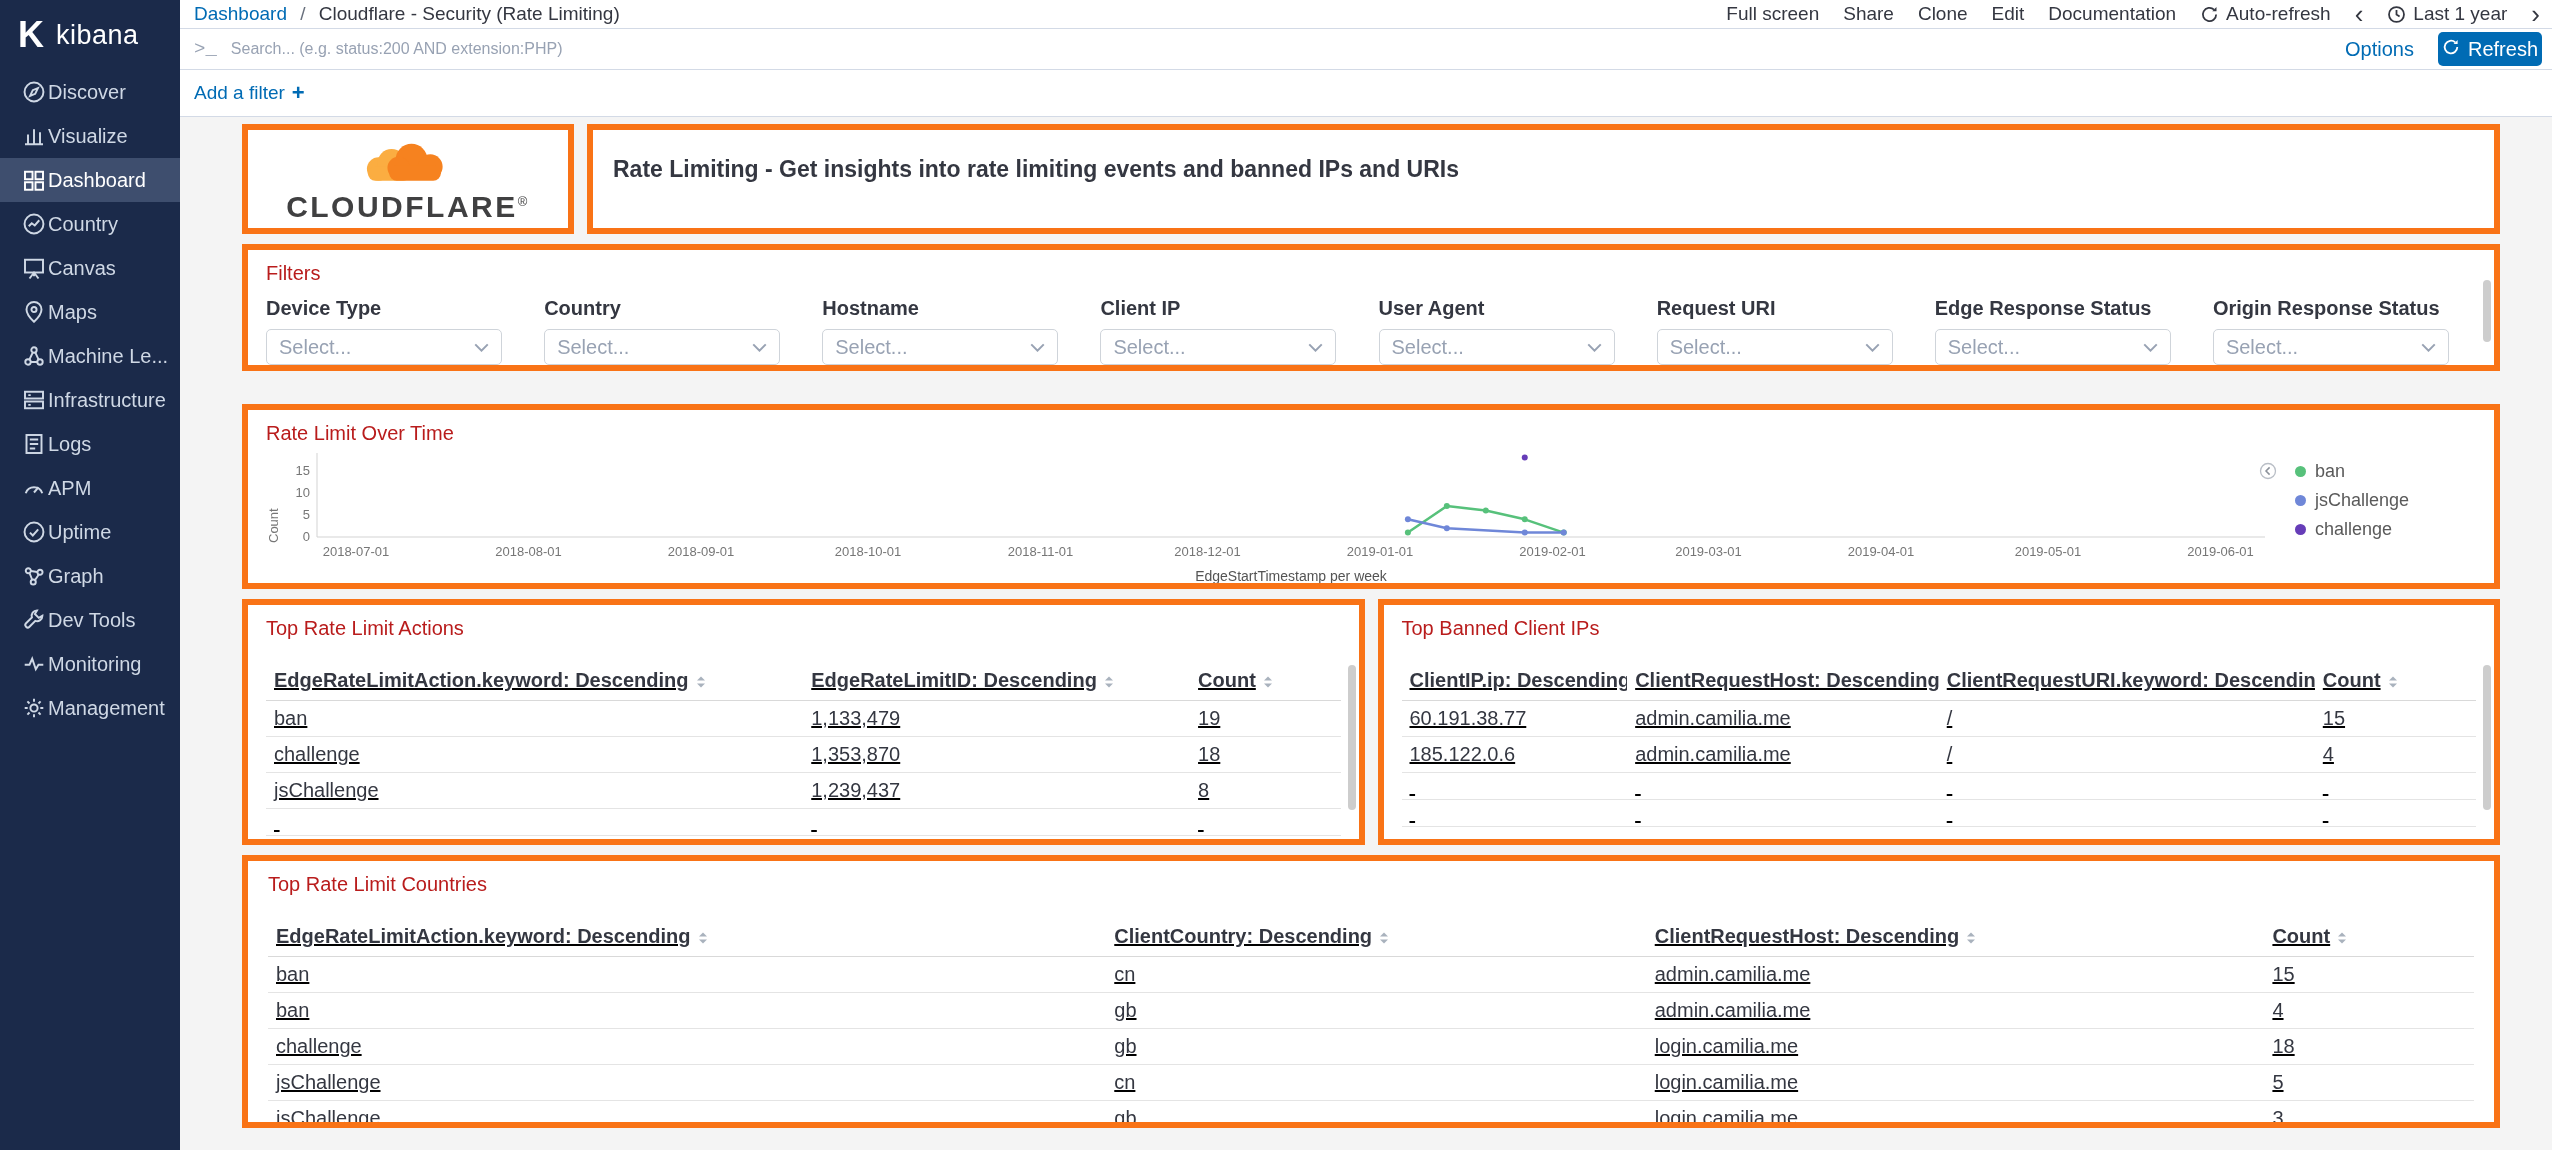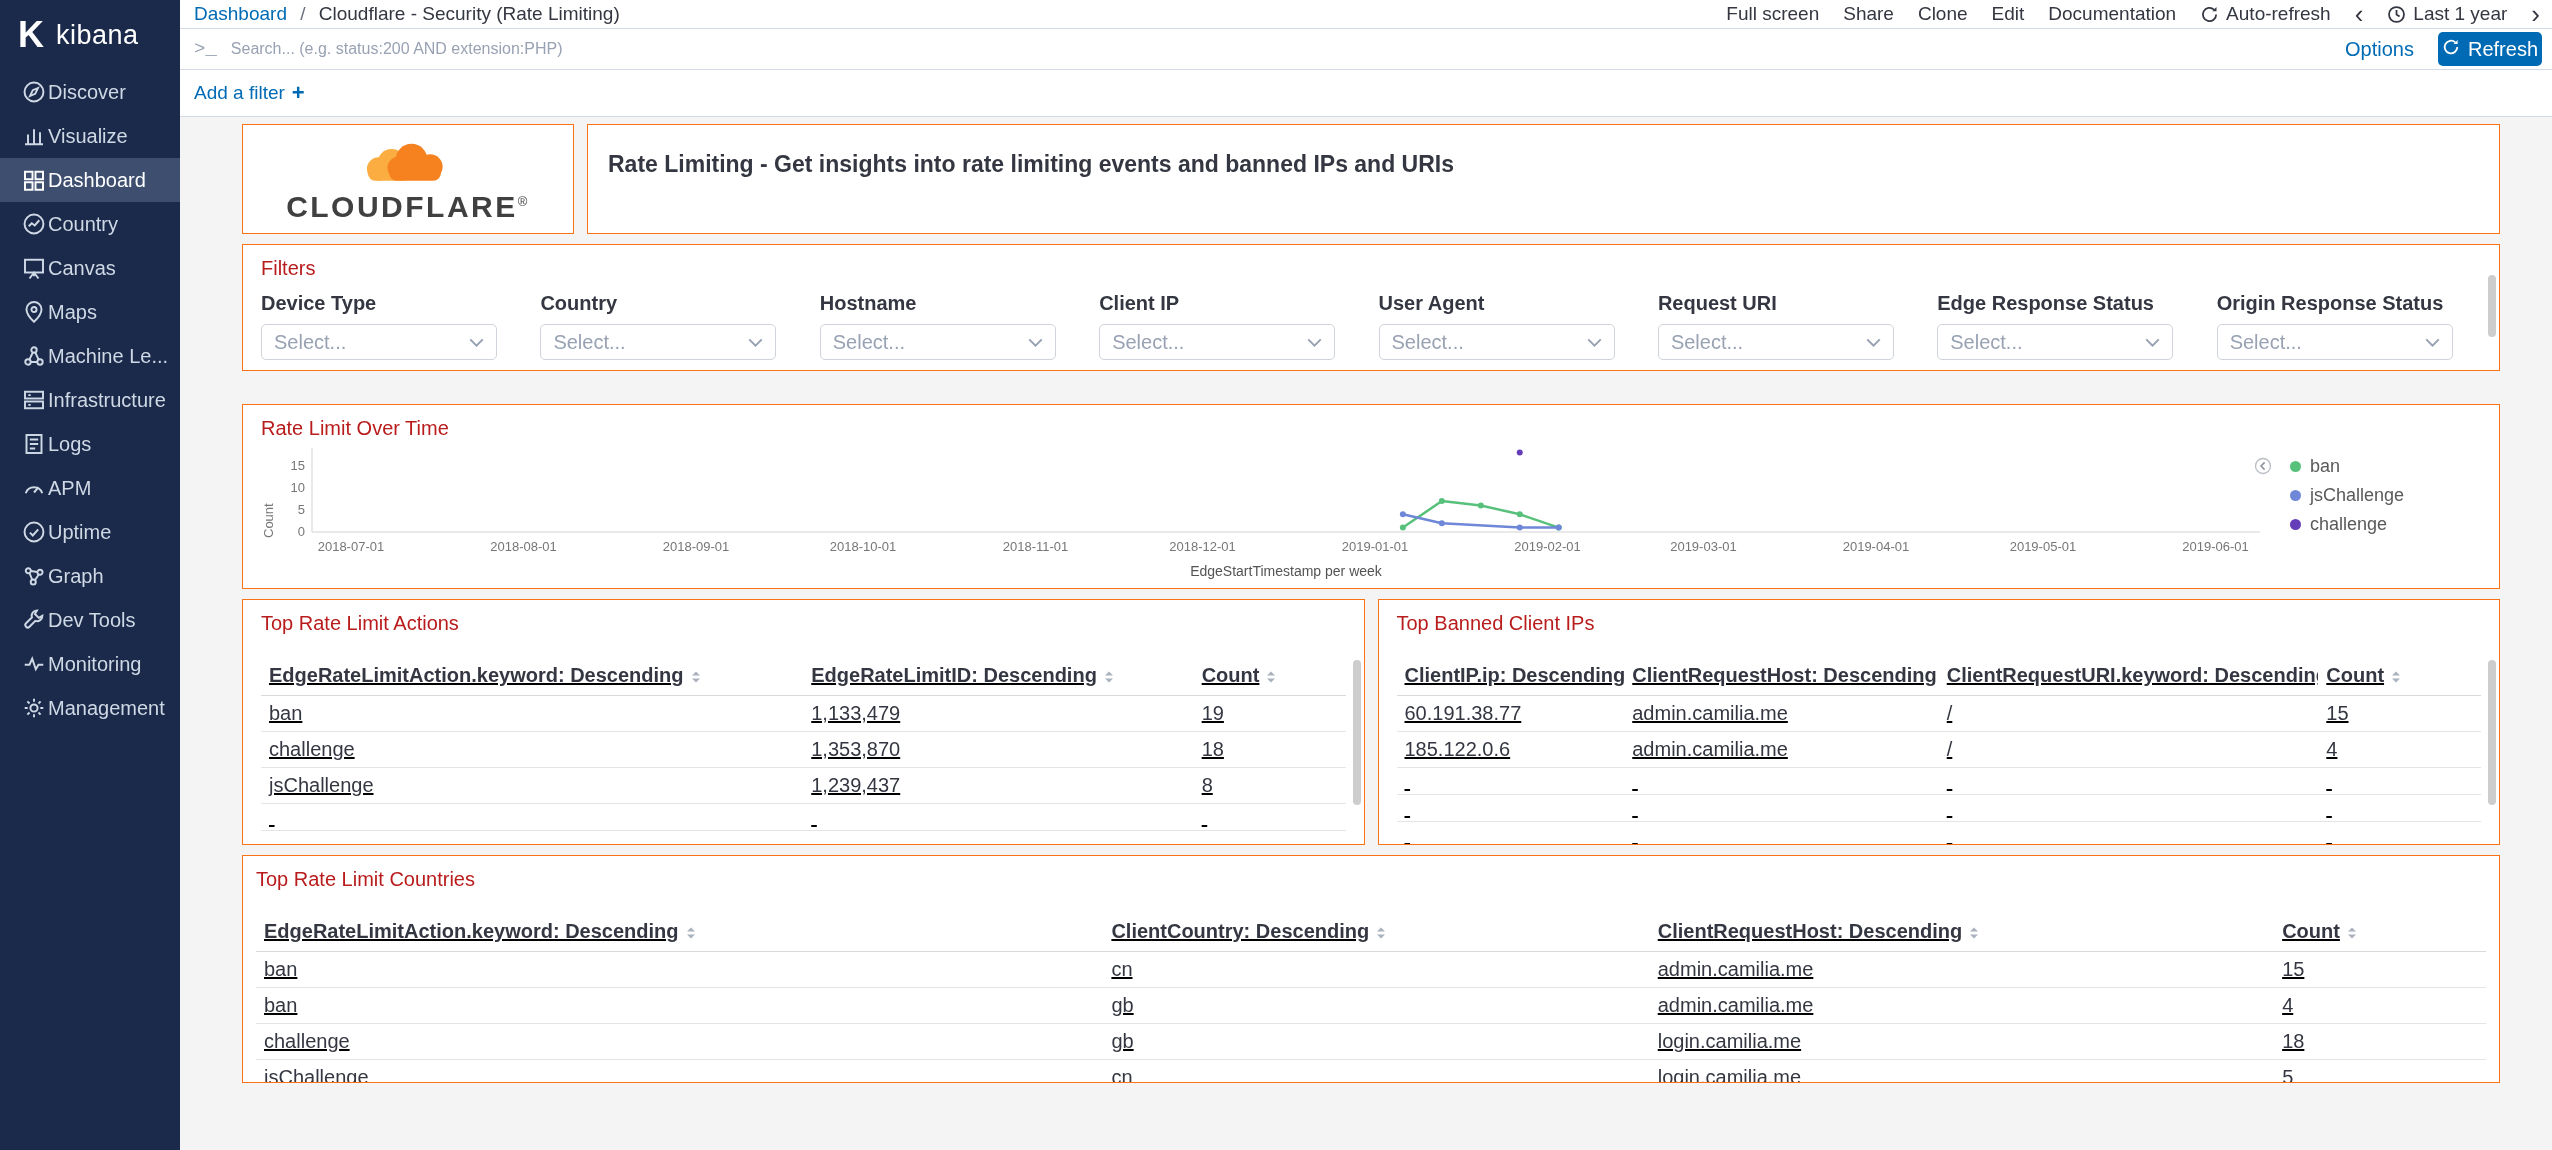--- a/index.html
+++ b/index.html
@@ -36,21 +36,21 @@
   .options-link { color: #006BB4; font-size: 20px; margin-right: 24px; cursor: pointer; }
   .refresh-btn { background: #006BB4; color: #fff; border: none; border-radius: 5px; height: 34px; padding: 0 4px; font-size: 20px; display: flex; align-items: center; gap: 8px; cursor: pointer; font-family: inherit; }
   .refresh-btn svg { width: 18px; height: 18px; stroke: #fff; fill: none; stroke-width: 1.6; }
 
   .filterbar { height: 47px; background: #fff; border-bottom: 1px solid #D3DAE6; display: flex; align-items: center; padding-left: 14px; font-size: 19px; }
   .add-filter { color: #006BB4; cursor: pointer; }
   .plus { color: #006BB4; font-weight: bold; margin-left: 7px; font-size: 22px; cursor: pointer; }
 
   
   .dashboard { flex: 1; padding: 7px 52px 0 62px; overflow: hidden; }
-  .panel { background: #fff; border: 1px solid #f97316; overflow: hidden; }
+  .panel { background: #fff; border: 6px solid #f97316; overflow: hidden; }
   .row { display: flex; gap: 13px; margin-bottom: 10px; }
   .panel-title { font-size: 20px; color: #b91c1c; }
 
   .logo-panel { width: 332px; height: 110px; display: flex; flex-direction: column; align-items: center; justify-content: center; }
   .cf-cloud { width: 130px; height: 54px; }
   .cf-word { font-size: 30px; font-weight: 800; letter-spacing: 2.5px; color: #404041; margin-top: 1px; }
   .cf-reg { font-size: 13px; vertical-align: super; font-weight: 400; }
 
   .markdown-panel { flex: 1; height: 110px; padding: 26px 20px; font-size: 23px; font-weight: bold; color: #343741; }
 
@@ -63,21 +63,21 @@
 
   .chart-panel { height: 185px; padding: 12px 18px 6px; margin-bottom: 10px; margin-top: 33px; }
   .chart-body { display: flex; margin-top: 2px; }
   .y-axis-label { writing-mode: vertical-rl; transform: rotate(180deg); font-size: 13px; color: #767676; height: 96px; display: flex; align-items: center; }
   .legend { width: 175px; padding-top: 14px; padding-left: 14px; position: relative; font-size: 18px; color: #5a5a5a; }
   .legend-item { display: flex; align-items: center; gap: 9px; margin-bottom: 8px; cursor: pointer; }
   .legend-dot { width: 11px; height: 11px; border-radius: 50%; flex-shrink: 0; }
   .legend-toggle { position: absolute; left: -22px; top: 15px; width: 18px; height: 18px; cursor: pointer; }
 
   .tables-row .panel { flex: 1; height: 246px; padding: 12px 18px; position: relative; }
-  .countries-panel { height: 228px; padding: 12px 13px; position: relative; }
+  .countries-panel { height: 273px; padding: 12px 20px; position: relative; }
 
   table { width: 100%; border-collapse: collapse; margin-top: 23px; table-layout: fixed; text-decoration: underline; }
   th { text-align: left; font-size: 20px; color: #343741; padding: 6px 8px 8px 8px; border-bottom: 1px solid #D9D9D9; font-weight: bold; white-space: nowrap; overflow: hidden; cursor: pointer; }
   td { font-size: 20px; color: #343741; padding: 6px 8px; border-bottom: 1px solid #E4E4E4; white-space: nowrap; overflow: hidden; cursor: pointer; }
   tr.empty-row td { padding: 2px 8px; line-height: 22px; cursor: default; }
   .sort-icon { margin-left: 6px; vertical-align: middle; }
   .sort-icon path { fill: #a9b2bd; }
 
   .scroll-thumb { position: absolute; background: #cdcdcd; border-radius: 4px; width: 8px; right: 3px; cursor: pointer; }
 </style>

